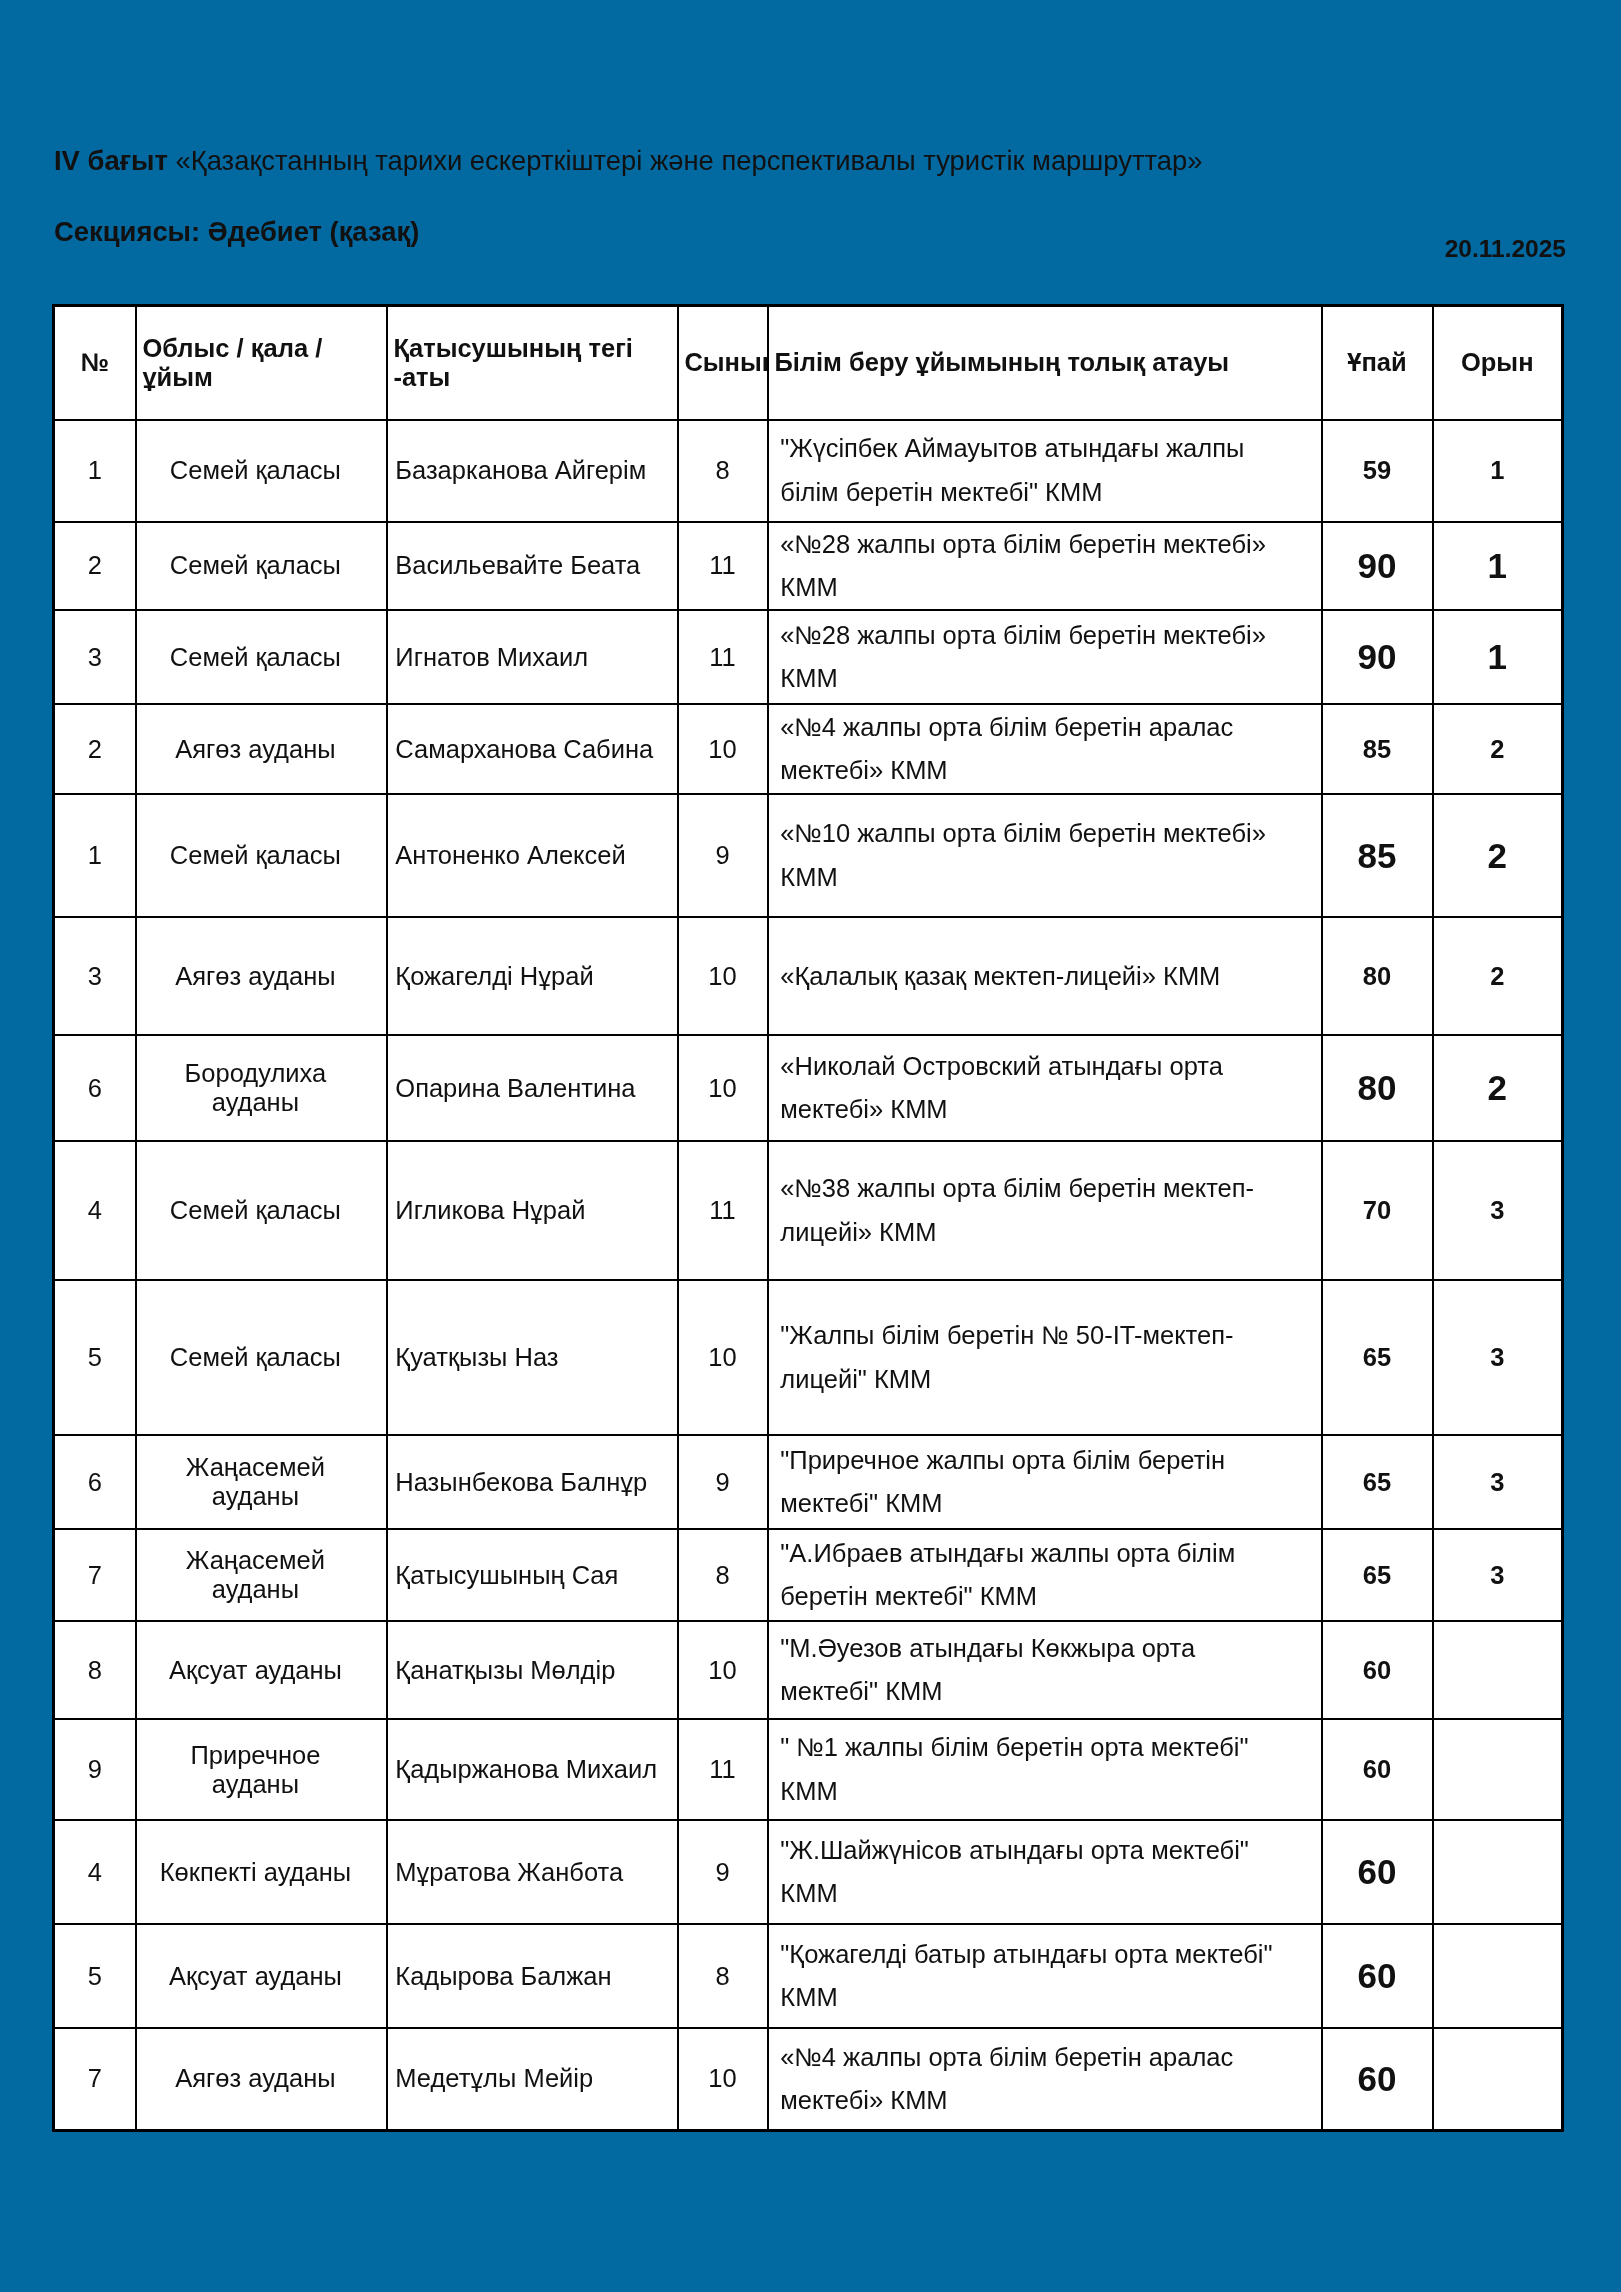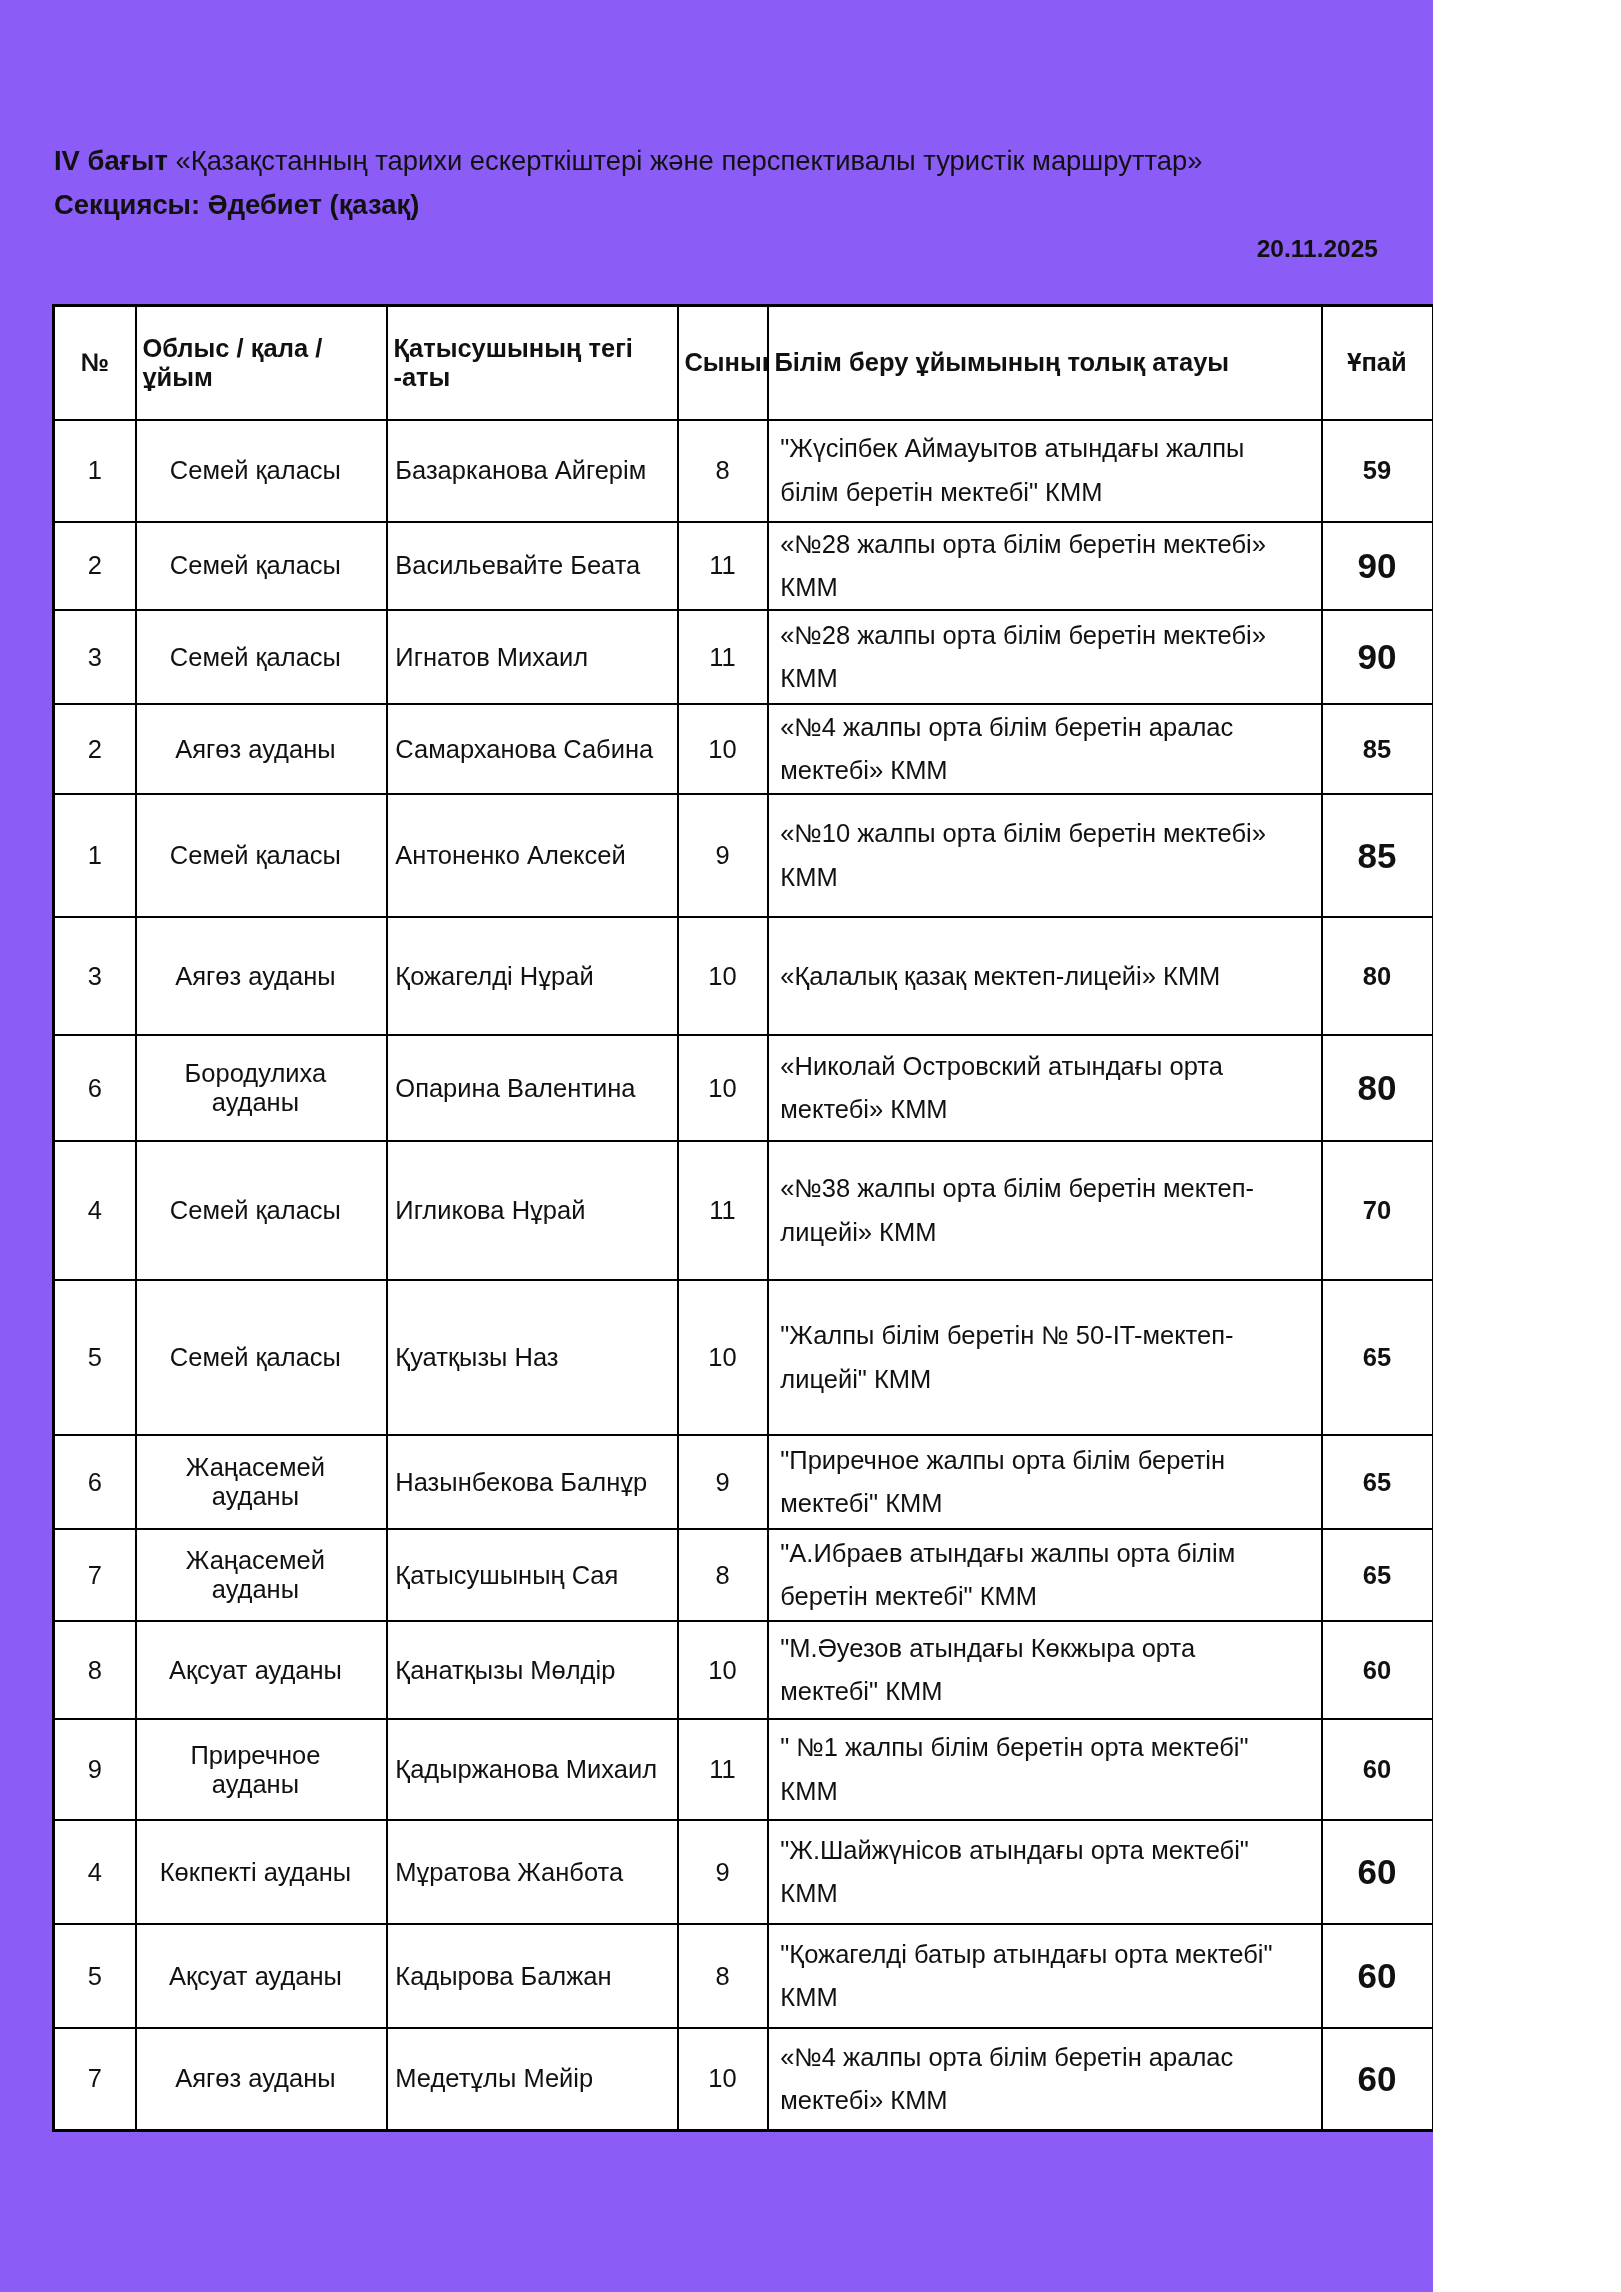--- a/index.html
+++ b/index.html
@@ -1,39 +1,39 @@
 <!DOCTYPE html>
 <html><head>
 <meta charset="utf-8">
 <style>
   * { margin: 0; padding: 0; box-sizing: border-box; }
   html, body { background: #ffffff; }
   .page {
     position: relative;
-    width: 1433px;
+    width: 1621px;
     height: 2293px;
-    background: #8b5cf6;
+    background: #0369a1;
     font-family: "Liberation Sans", sans-serif;
     color: #111111;
     overflow: hidden;
   }
   .doc-header {
     position: absolute;
     left: 54px;
     top: 147px;
     width: 1514px;
   }
   .heading-line {
     font-size: 27.4px;
     line-height: 1.0;
     white-space: nowrap;
   }
   .heading-bold { font-weight: bold; }
   .subheading {
-    margin-top: 15px;
+    margin-top: 42px;
     font-size: 27.4px;
     font-weight: bold;
   }
   .doc-date {
     position: absolute;
     right: 55px;
     top: 235px;
     font-size: 24.5px;
     font-weight: bold;
   }

